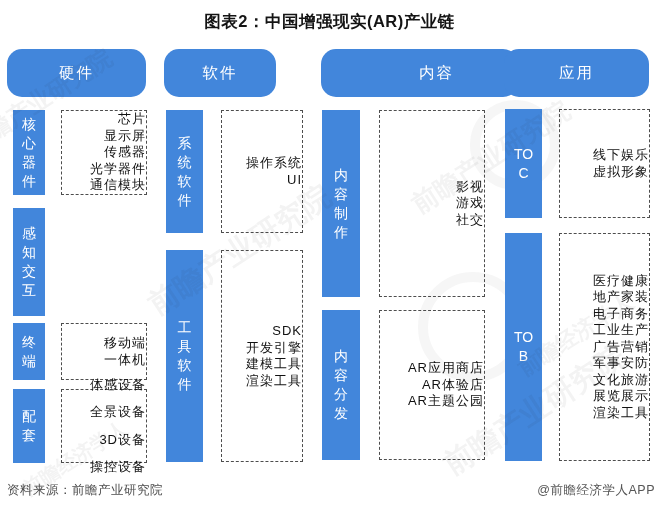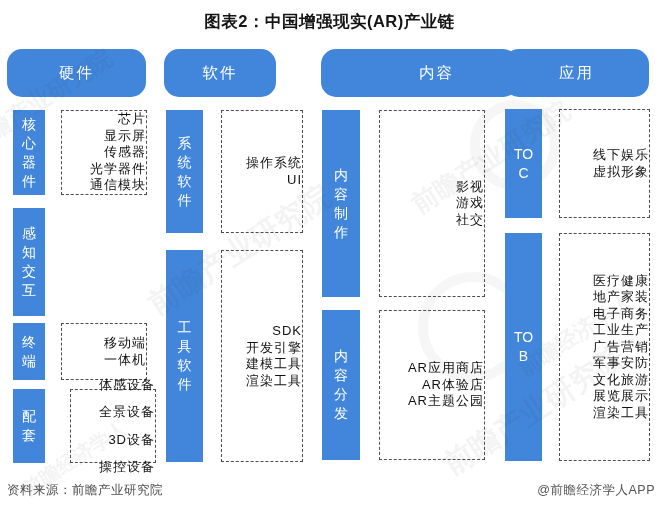--- a/index.html
+++ b/index.html
@@ -89,21 +89,21 @@
     </div>
   <div class="dbox" style="left:61px;top:323px;width:84px;height:55px;">
       <div>移动端</div>
       <div>一体机</div>
     </div>
 
   <div class="vlabel" style="left:13px;top:389px;width:32px;height:74px;">
       <div>配</div>
       <div>套</div>
     </div>
-  <div class="dbox" style="left:70px;top:389px;width:84px;height:72px;gap:11px;">
+  <div class="dbox" style="left:61px;top:389px;width:84px;height:72px;gap:11px;">
       <div>体感设备</div>
       <div>全景设备</div>
       <div>3D设备</div>
       <div>操控设备</div>
     </div>
 
   <div class="vlabel" style="left:166px;top:110px;width:37px;height:123px;">
       <div>系</div>
       <div>统</div>
       <div>软</div>

